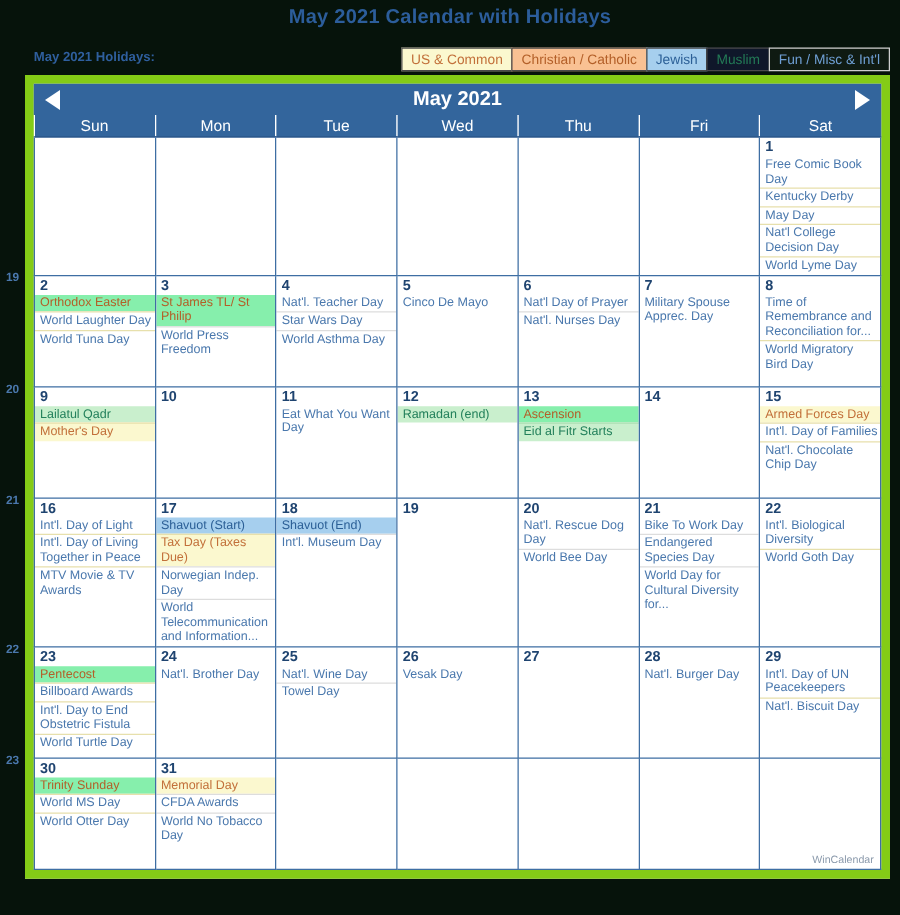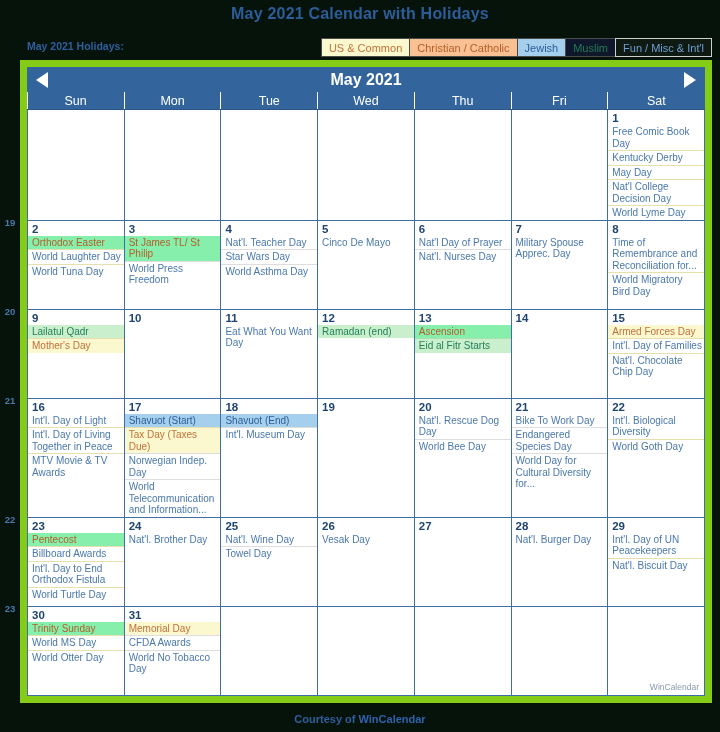--- a/index.html
+++ b/index.html
@@ -375,21 +375,21 @@
               <div class="daynum">22</div>
               <div class="ev first">Int'l. Biological Diversity</div>
               <div class="ev">World Goth Day</div>
             </td>
           </tr>
           <tr>
             <td class="tint-us">
               <div class="daynum">23</div>
               <div class="ev first ev-chr">Pentecost</div>
               <div class="ev">Billboard Awards</div>
-              <div class="ev">Int'l. Day to End Orthodox Fistula</div>
+              <div class="ev">Int'l. Day to End Obstetric Fistula</div>
               <div class="ev">World Turtle Day</div>
             </td>
             <td>
               <div class="daynum">24</div>
               <div class="ev first">Nat'l. Brother Day</div>
             </td>
             <td>
               <div class="daynum">25</div>
               <div class="ev first">Nat'l. Wine Day</div>
               <div class="ev">Towel Day</div>
@@ -428,17 +428,14 @@
             <td class="blank"></td>
             <td class="blank"></td>
             <td class="blank"></td>
             <td class="blank"></td>
           </tr>
         </tbody>
     </table>
     <div class="watermark">WinCalendar</div>
   </div>
 
-  <div class="footer">
-    <span>Courtesy of </span><span class="brand">WinCalendar</span>
-  </div>
 
 </div>
 
 </body></html>

